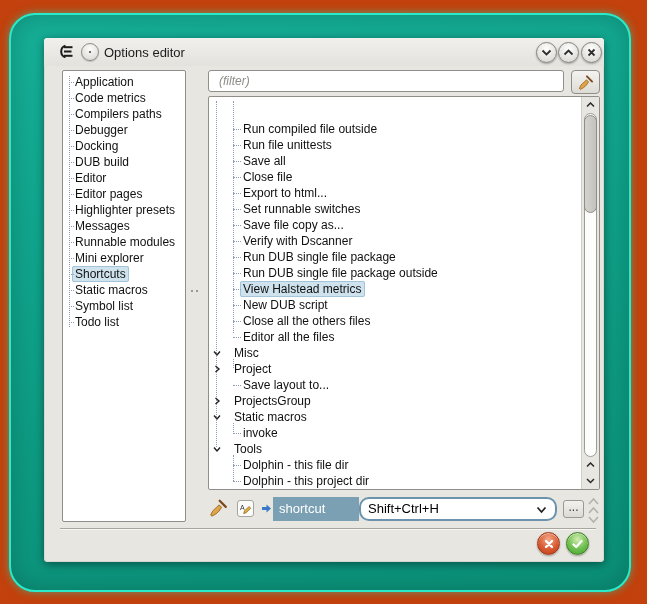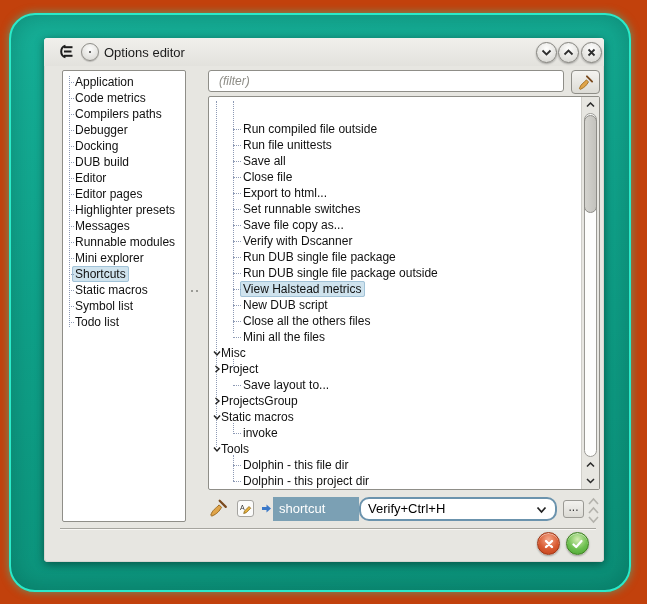--- a/index.html
+++ b/index.html
@@ -52,21 +52,21 @@
     border-radius:4px;display:flex;align-items:center;justify-content:center;}
   .filterbroom{left:363px;top:0;width:27px;height:22px;}
 
   
   .treebox{position:absolute;left:0;top:26px;width:392px;height:394px;background:#fff;
     border:1px solid #8f8e88;border-radius:2px;box-sizing:border-box;overflow:hidden;}
   .treerows{position:absolute;left:0;top:3px;right:24px;margin-top:21px;}
   .trow{position:relative;height:16px;line-height:16px;font-size:12px;color:#101010;white-space:nowrap;}
   .trow.child{padding-left:34px;}
   .trow.child::before{content:"";position:absolute;left:24px;top:8px;width:8px;border-top:1px dotted #8d9ab5;}
-  .trow.top{padding-left:12px;}
+  .trow.top{padding-left:25px;}
   .chev{position:absolute;left:3px;top:3px;}
   .tg{position:absolute;width:0;border-left:1px dotted #8d9ab5;}
   .g1{left:7px;top:4px;height:346px;}
   .g2{left:24px;top:4px;height:232px;}
   .g3{left:24px;top:262px;height:9px;}
   .g4{left:24px;top:326px;height:9px;}
   .g5{left:24px;top:358px;height:26px;}
 
   
   .vscroll{position:absolute;top:0;right:0;width:17px;height:392px;background:#e7e6e1;border-left:1px solid #cfcec9;}
@@ -187,21 +187,21 @@
           <div class="trow child"><span>Close file</span></div>
           <div class="trow child"><span>Export to html...</span></div>
           <div class="trow child"><span>Set runnable switches</span></div>
           <div class="trow child"><span>Save file copy as...</span></div>
           <div class="trow child"><span>Verify with Dscanner</span></div>
           <div class="trow child"><span>Run DUB single file package</span></div>
           <div class="trow child"><span>Run DUB single file package outside</span></div>
           <div class="trow child"><span class="selbox">View Halstead metrics</span></div>
           <div class="trow child"><span>New DUB script</span></div>
           <div class="trow child"><span>Close all the others files</span></div>
-          <div class="trow child"><span>Mini all the files</span></div>
+          <div class="trow child"><span>Editor all the files</span></div>
           <div class="trow top">
             <svg class="chev" width="10" height="10" viewBox="0 0 10 10">
                 <polyline points="2,3.5 5,7 8,3.5" fill="none" stroke="#222" stroke-width="1.4"></polyline>
               </svg>
             <span>Misc</span>
           </div>
           <div class="trow top">
             <svg class="chev" width="10" height="10" viewBox="0 0 10 10">
                 <polyline points="3.5,2 7,5 3.5,8" fill="none" stroke="#222" stroke-width="1.4"></polyline>
               </svg>
@@ -261,21 +261,21 @@
           <svg width="15" height="15" viewBox="0 0 15 15">
             <text x="2" y="9" font-size="7" fill="#333" font-family="sans-serif">A</text>
             <path d="M12.5 4 L8 8.5 L7.2 11 L9.7 10.2 L14.2 5.7 Z" fill="#e8b13c" stroke="#8a6a1c" stroke-width="0.8" transform="translate(-1.5,1.5)"></path>
           </svg>
         </div>
         <svg class="proparrow" width="11" height="11" viewBox="0 0 11 11">
           <path d="M1 4 h4.5 V1.5 L10 5.5 L5.5 9.5 V7 H1 Z" fill="#3a78c8"></path>
         </svg>
         <div class="propname">shortcut</div>
         <div class="propcombo">
-          <span>Verify+Ctrl+H</span>
+          <span>Shift+Ctrl+H</span>
           <svg class="combochev" width="11" height="8" viewBox="0 0 11 8">
               <polyline points="1.5,1.5 5.5,6 9.5,1.5" fill="none" stroke="#222" stroke-width="1.7"></polyline>
             </svg>
         </div>
         <div class="dotsbtn">...</div>
         <svg class="minichev" viewBox="0 0 13 30">
           <polyline points="2,9 6.5,4 11,9" fill="none" stroke="#b3b2ac" stroke-width="1.6"></polyline>
           <polyline points="2,18 6.5,13 11,18" fill="none" stroke="#b3b2ac" stroke-width="1.6"></polyline>
           <polyline points="2,22 6.5,27 11,22" fill="none" stroke="#b3b2ac" stroke-width="1.6"></polyline>
         </svg>

